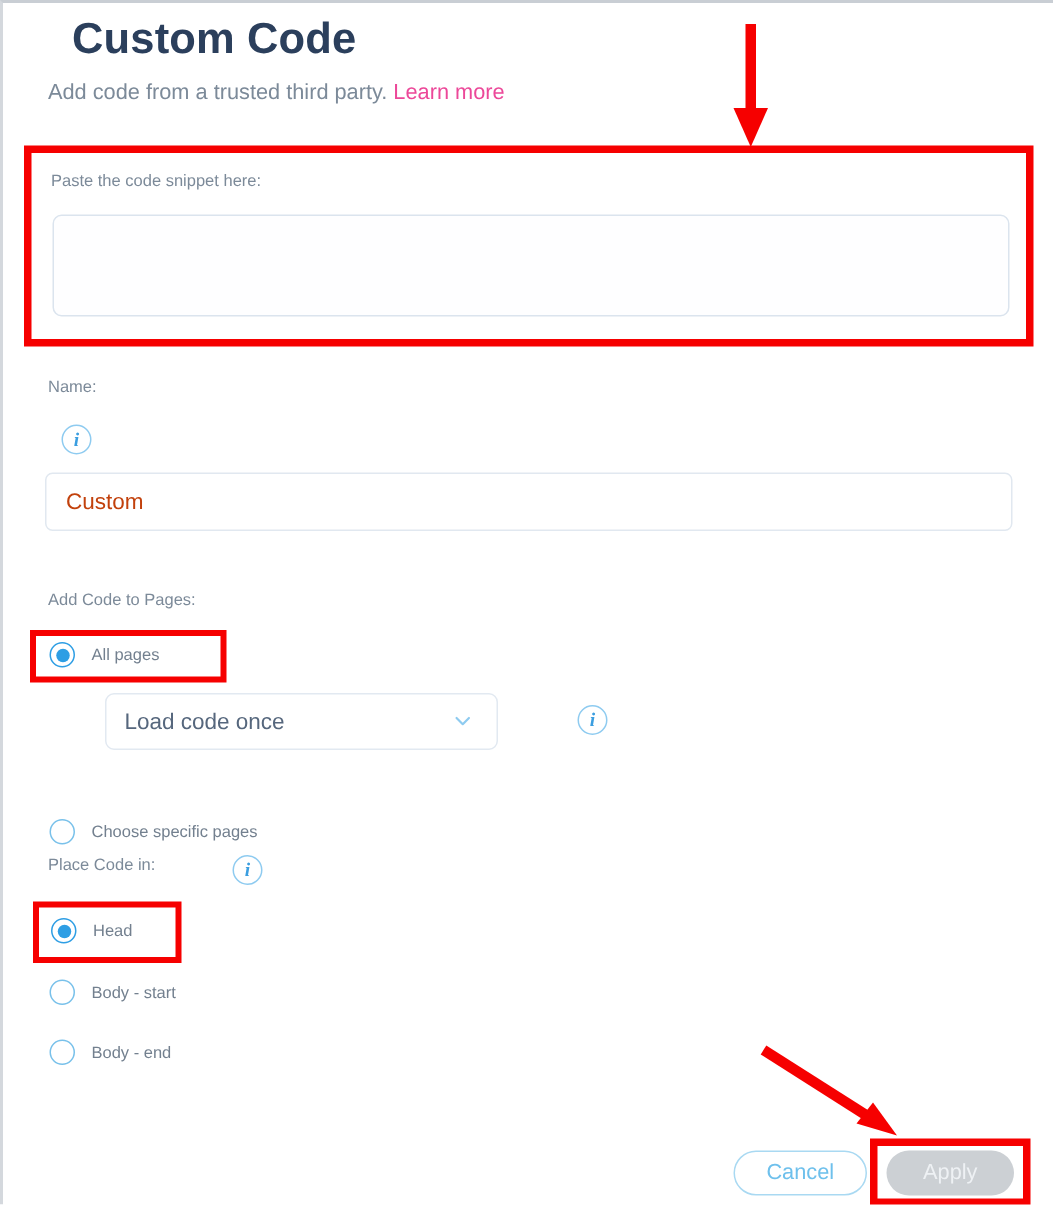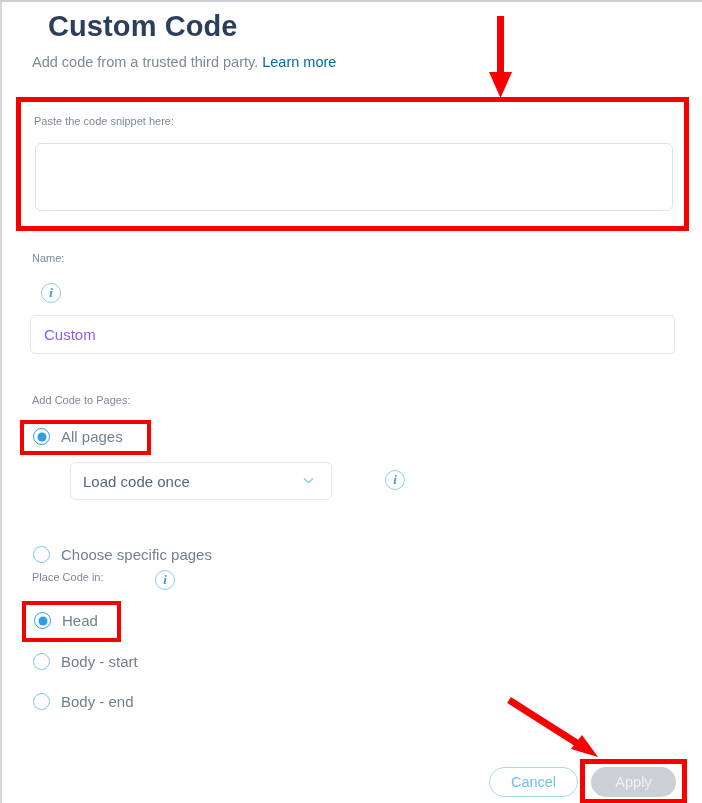--- a/index.html
+++ b/index.html
@@ -37,21 +37,21 @@
   }
   .subtitle {
     position: absolute;
     left: 30px;
     top: 52px;
     font-size: 14.5px;
     color: #7c8a99;
     white-space: nowrap;
   }
   .subtitle .link {
-    color: #0369a1;
+    color: #ec4899;
   }
 
   
   .field-label {
     position: absolute;
     font-size: 11px;
     color: #7c8a99;
     white-space: nowrap;
   }
 
@@ -102,21 +102,21 @@
     top: 313px;
     width: 645px;
     height: 39px;
     box-sizing: border-box;
     background: #ffffff;
     border: 1px solid #e1e8f0;
     border-radius: 5px;
     outline: none;
     font-family: "Liberation Sans", sans-serif;
     font-size: 15px;
-    color: #8b5cf6;
+    color: #c2410c;
     padding: 0 13px;
   }
 
   
   #pages-label { left: 30px; top: 392px; }
 
   .radio-row {
     position: absolute;
     display: flex;
     align-items: center;
@@ -141,21 +141,21 @@
     left: 50%;
     top: 50%;
     transform: translate(-50%, -50%);
     width: 9px;
     height: 9px;
     border-radius: 50%;
     background: #2e9ee4;
   }
   .radio-label {
     margin-left: 11px;
-    font-size: 15px;
+    font-size: 11px;
     color: #73808f;
   }
 
   #radio-all-pages { left: 31px; top: 426px; }
   #radio-specific  { left: 31px; top: 544px; }
   #radio-head      { left: 32px; top: 610px; }
   #radio-body-start{ left: 31px; top: 651px; }
   #radio-body-end  { left: 31px; top: 691px; }
 
   

